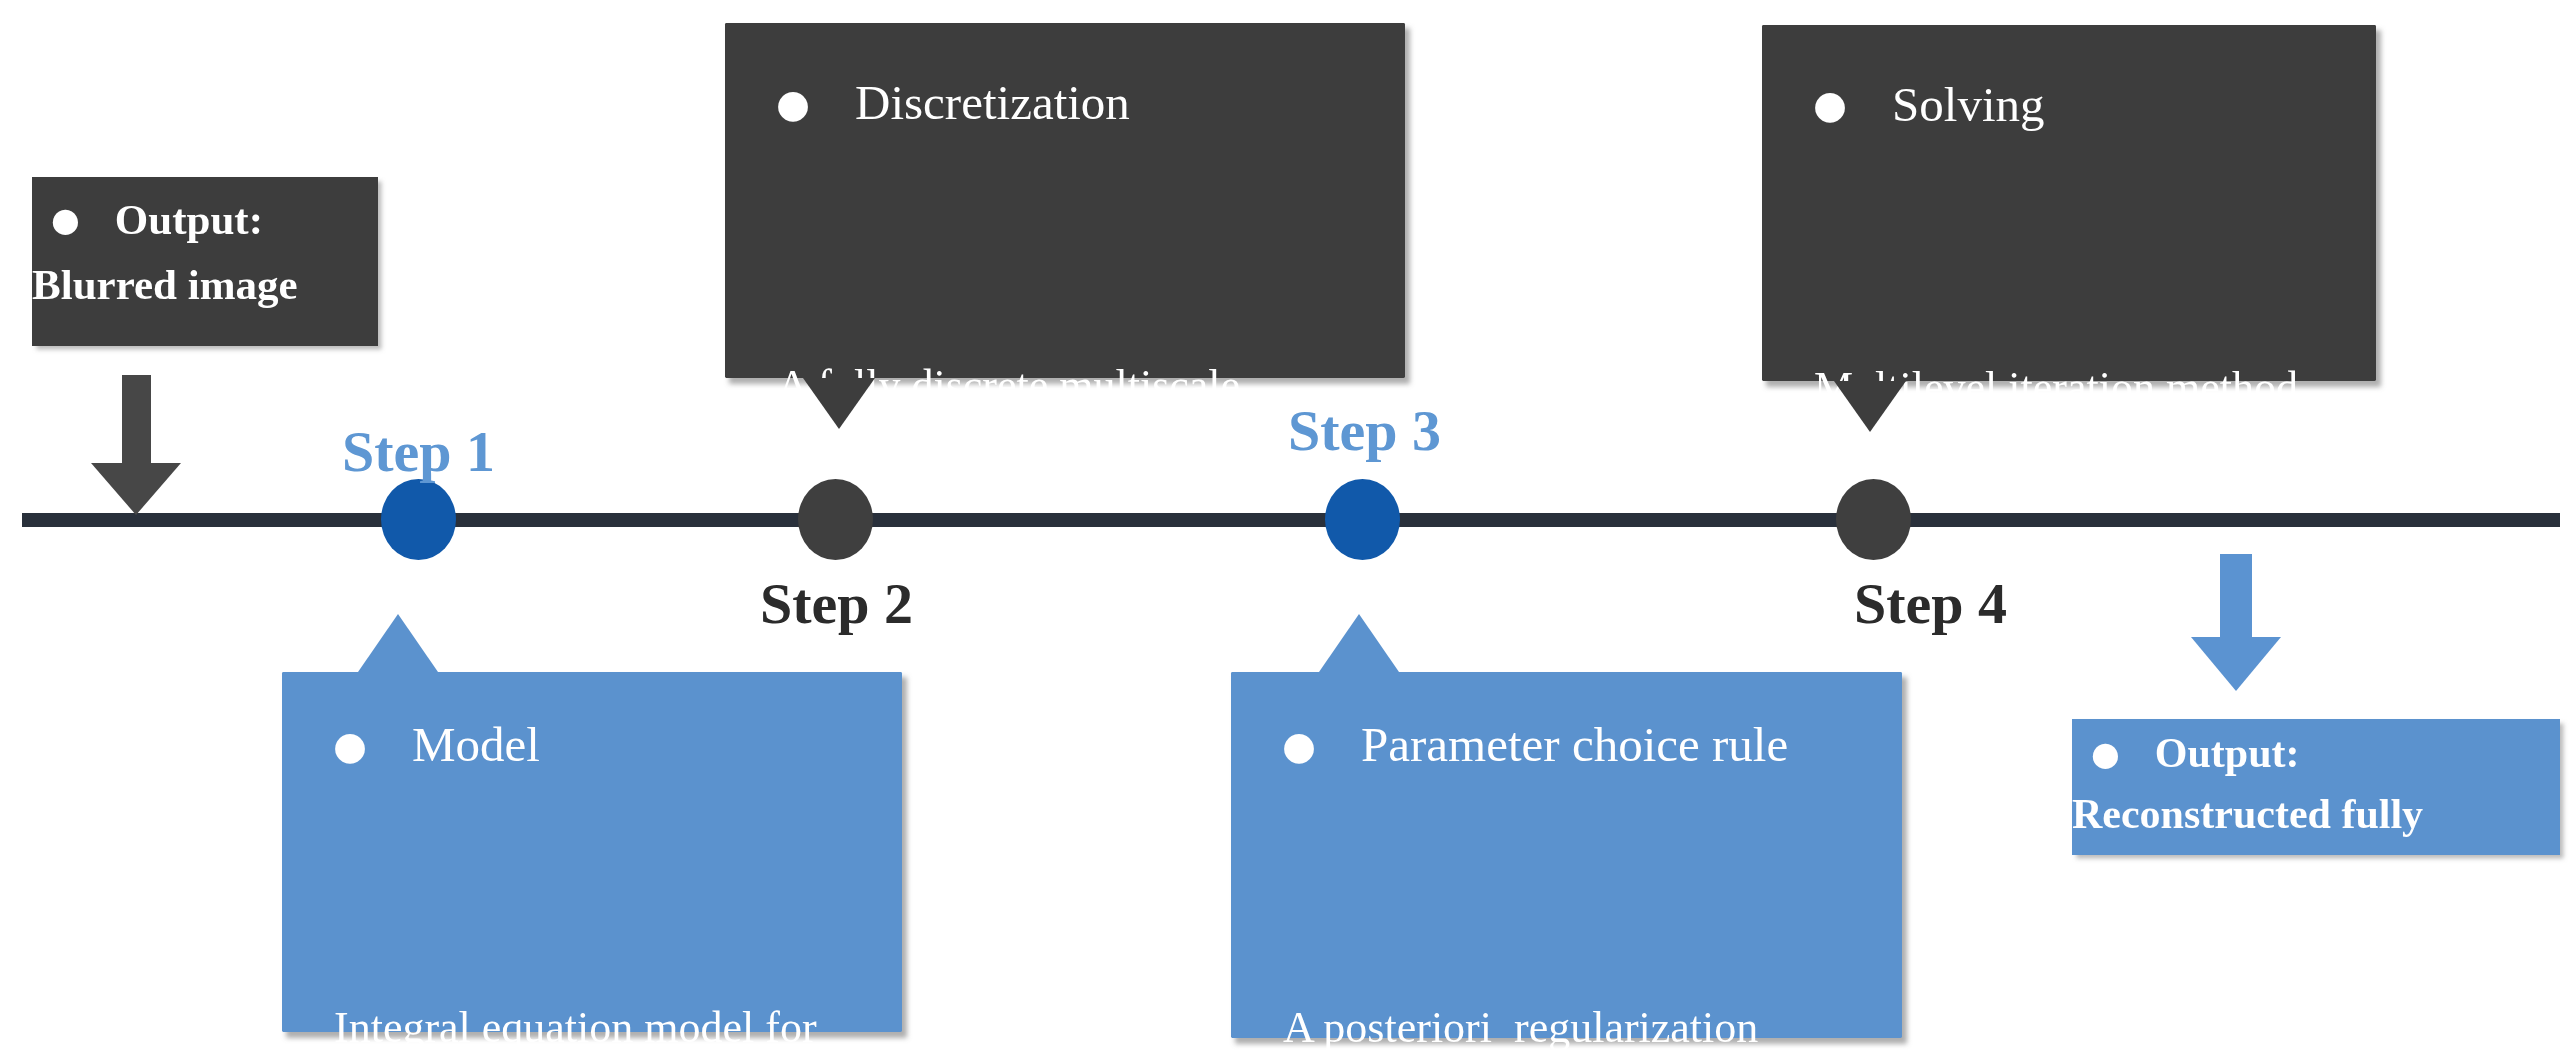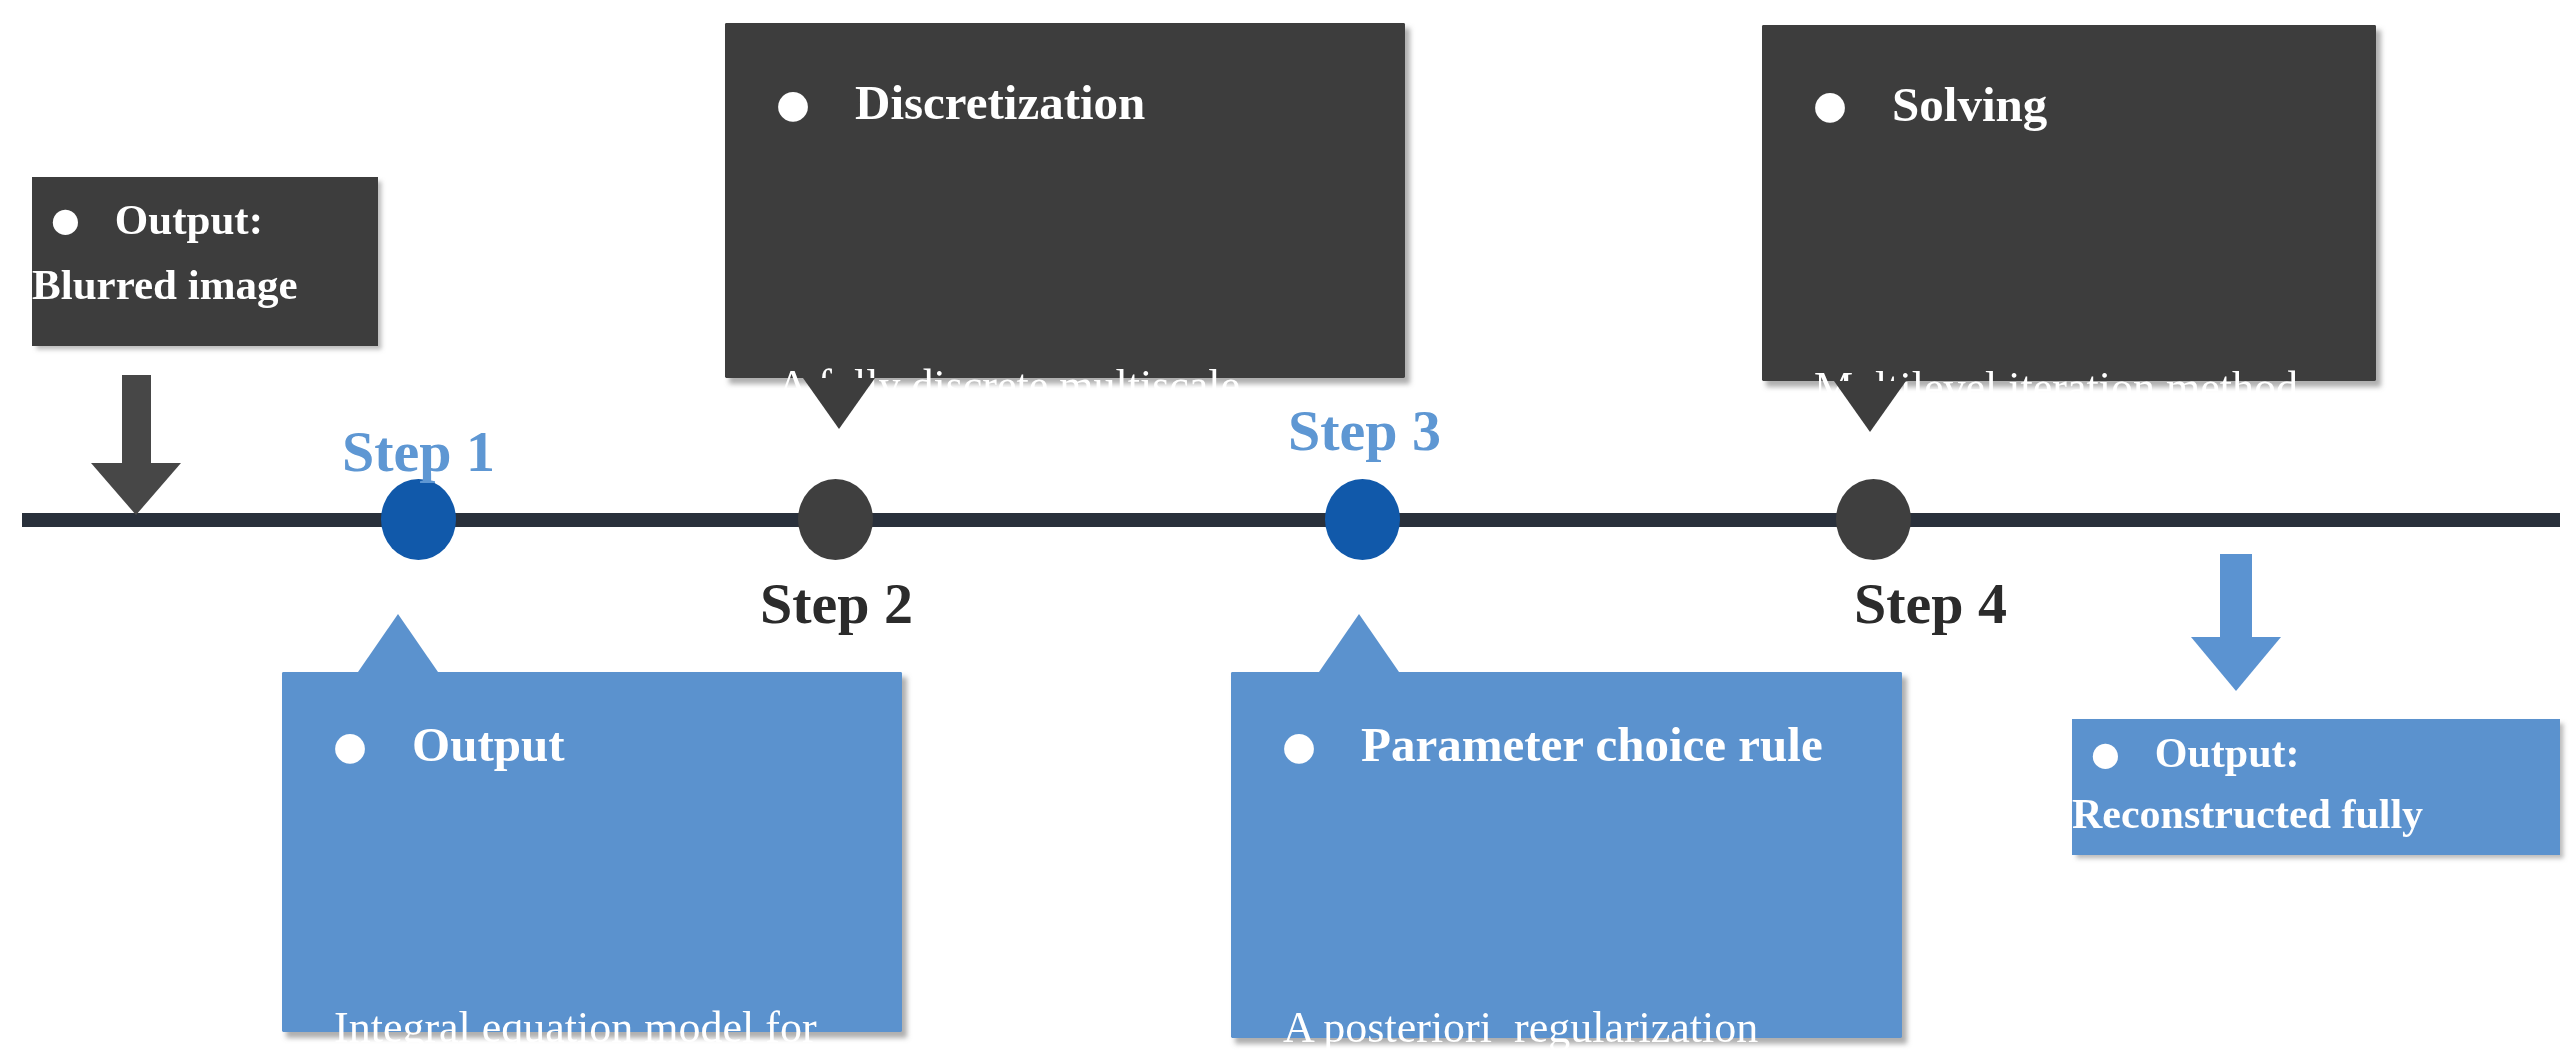--- a/index.html
+++ b/index.html
@@ -45,21 +45,21 @@
   .co-title-row{
     display:flex;align-items:center;
     padding:52px 29px 0 51px;
   }
   .co.blue .co-title-row{padding-top:45px;}
   .bullet{
     font-size:39px;line-height:39px;color:#ffffff;
     margin-right:45px;flex:0 0 auto;
     font-family:"DejaVu Sans",sans-serif;
   }
-  .co-title{font-weight:bold;font-size:49px;line-height:56px;}
+  .co-title{font-weight:normal;font-size:49px;line-height:56px;}
   .co-body{
     padding:40px 29px 0 52px;
     font-size:44px;line-height:86px;
     white-space:pre-wrap;
   }
   .tail{position:absolute;width:0;height:0;}
   .tail-down{
     top:100%;
     border-left:36px solid transparent;
     border-right:36px solid transparent;
@@ -153,21 +153,21 @@
     <div class="co-body">
       <div>Multilevel iteration method</div>
       <div>to solve the equation.</div>
     </div>
     <div class="tail tail-down"></div>
   </div>
 
   <div class="co blue co-model">
     <div class="co-title-row">
       <span class="bullet">●</span>
-      <span class="co-title">Output</span>
+      <span class="co-title">Model</span>
     </div>
     <div class="co-body">
       <div>Integral equation model for</div>
       
     </div>
     <div class="tail tail-up"></div>
   </div>
 
   <div class="co blue co-parameter">
     <div class="co-title-row">

